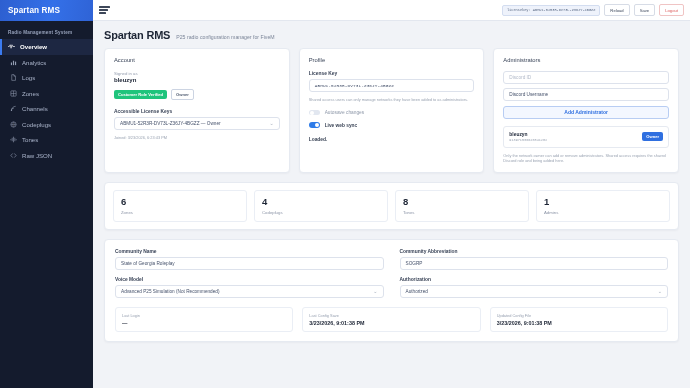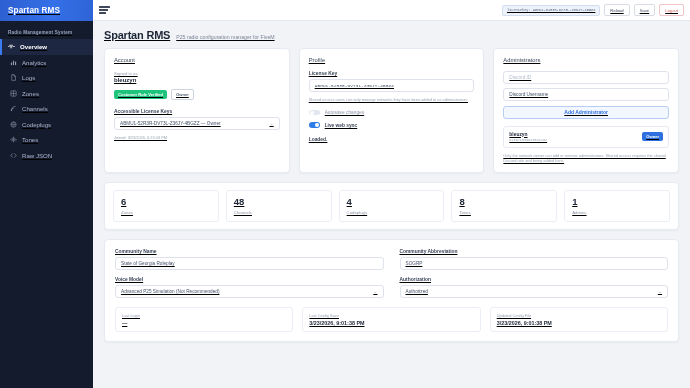--- a/index.html
+++ b/index.html
@@ -2,21 +2,21 @@
 <html><head>
 <meta charset="utf-8">
 <style>
   * { box-sizing: border-box; margin: 0; padding: 0; }
   html, body {
     width: 690px; height: 388px;
     font-family: "Liberation Sans", sans-serif;
     background: #f1f3f7;
     overflow: hidden;
   }
-  .app { display: flex; width: 690px; height: 388px; text-decoration: underline; }
+  .app { display: flex; width: 690px; height: 388px; }
 
   
   .sidebar {
     width: 93px; height: 388px;
     background: #141b2d;
     display: flex; flex-direction: column;
     flex: 0 0 93px;
   }
   .brand {
     height: 21px;
@@ -308,24 +308,20 @@
           <div class="helper">Only the network owner can add or remove administrators. Shared access requires the shared Discord role and being added here.</div>
         </section>
       </div>
 
       <div class="stats-wrap">
         <div class="stat">
           <div class="stat-val">6</div>
           <div class="stat-lbl">Zones</div>
         </div>
         <div class="stat">
-          <div class="stat-val">48</div>
-          <div class="stat-lbl">Channels</div>
-        </div>
-        <div class="stat">
           <div class="stat-val">4</div>
           <div class="stat-lbl">Codeplugs</div>
         </div>
         <div class="stat">
           <div class="stat-val">8</div>
           <div class="stat-lbl">Tones</div>
         </div>
         <div class="stat">
           <div class="stat-val">1</div>
           <div class="stat-lbl">Admins</div>

